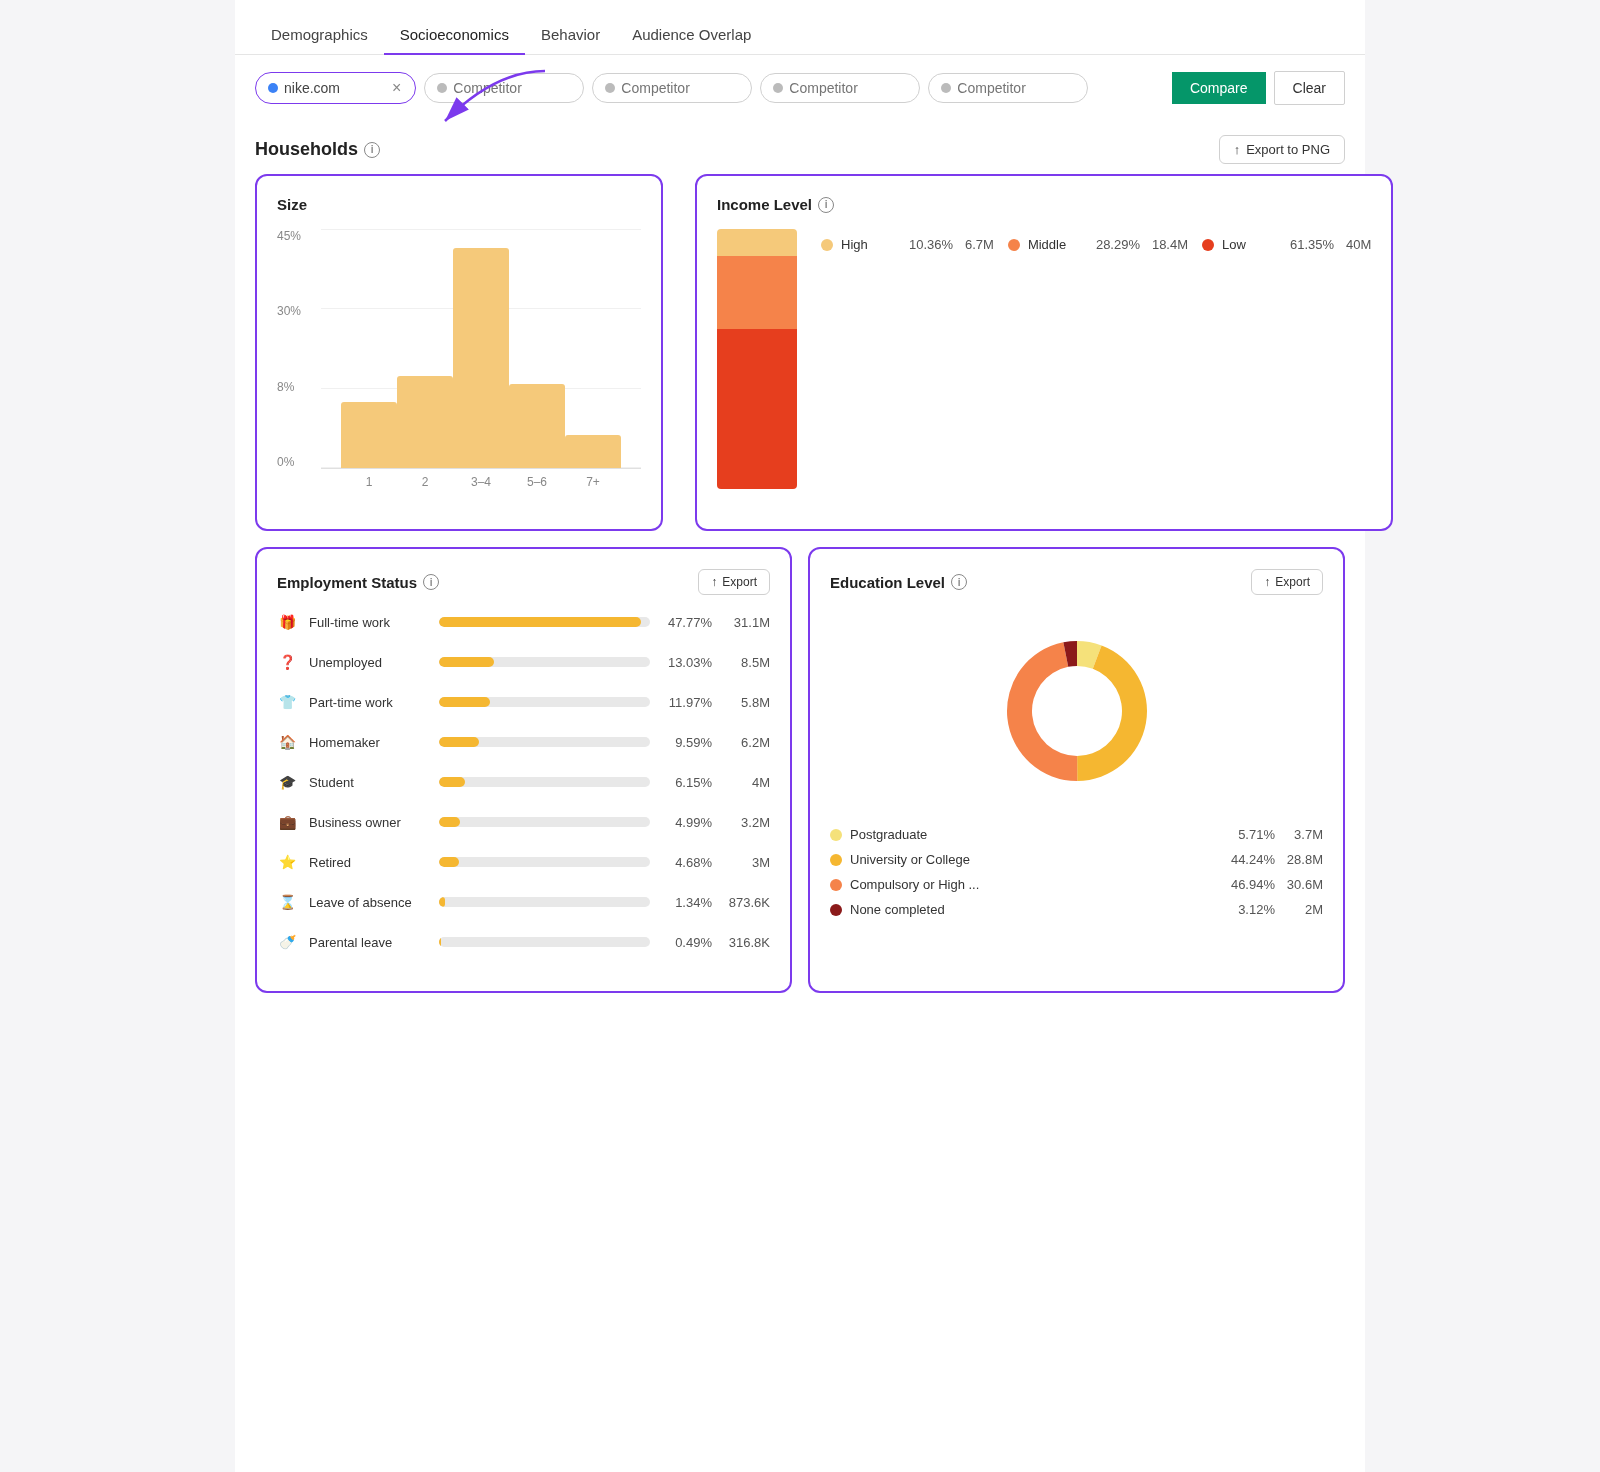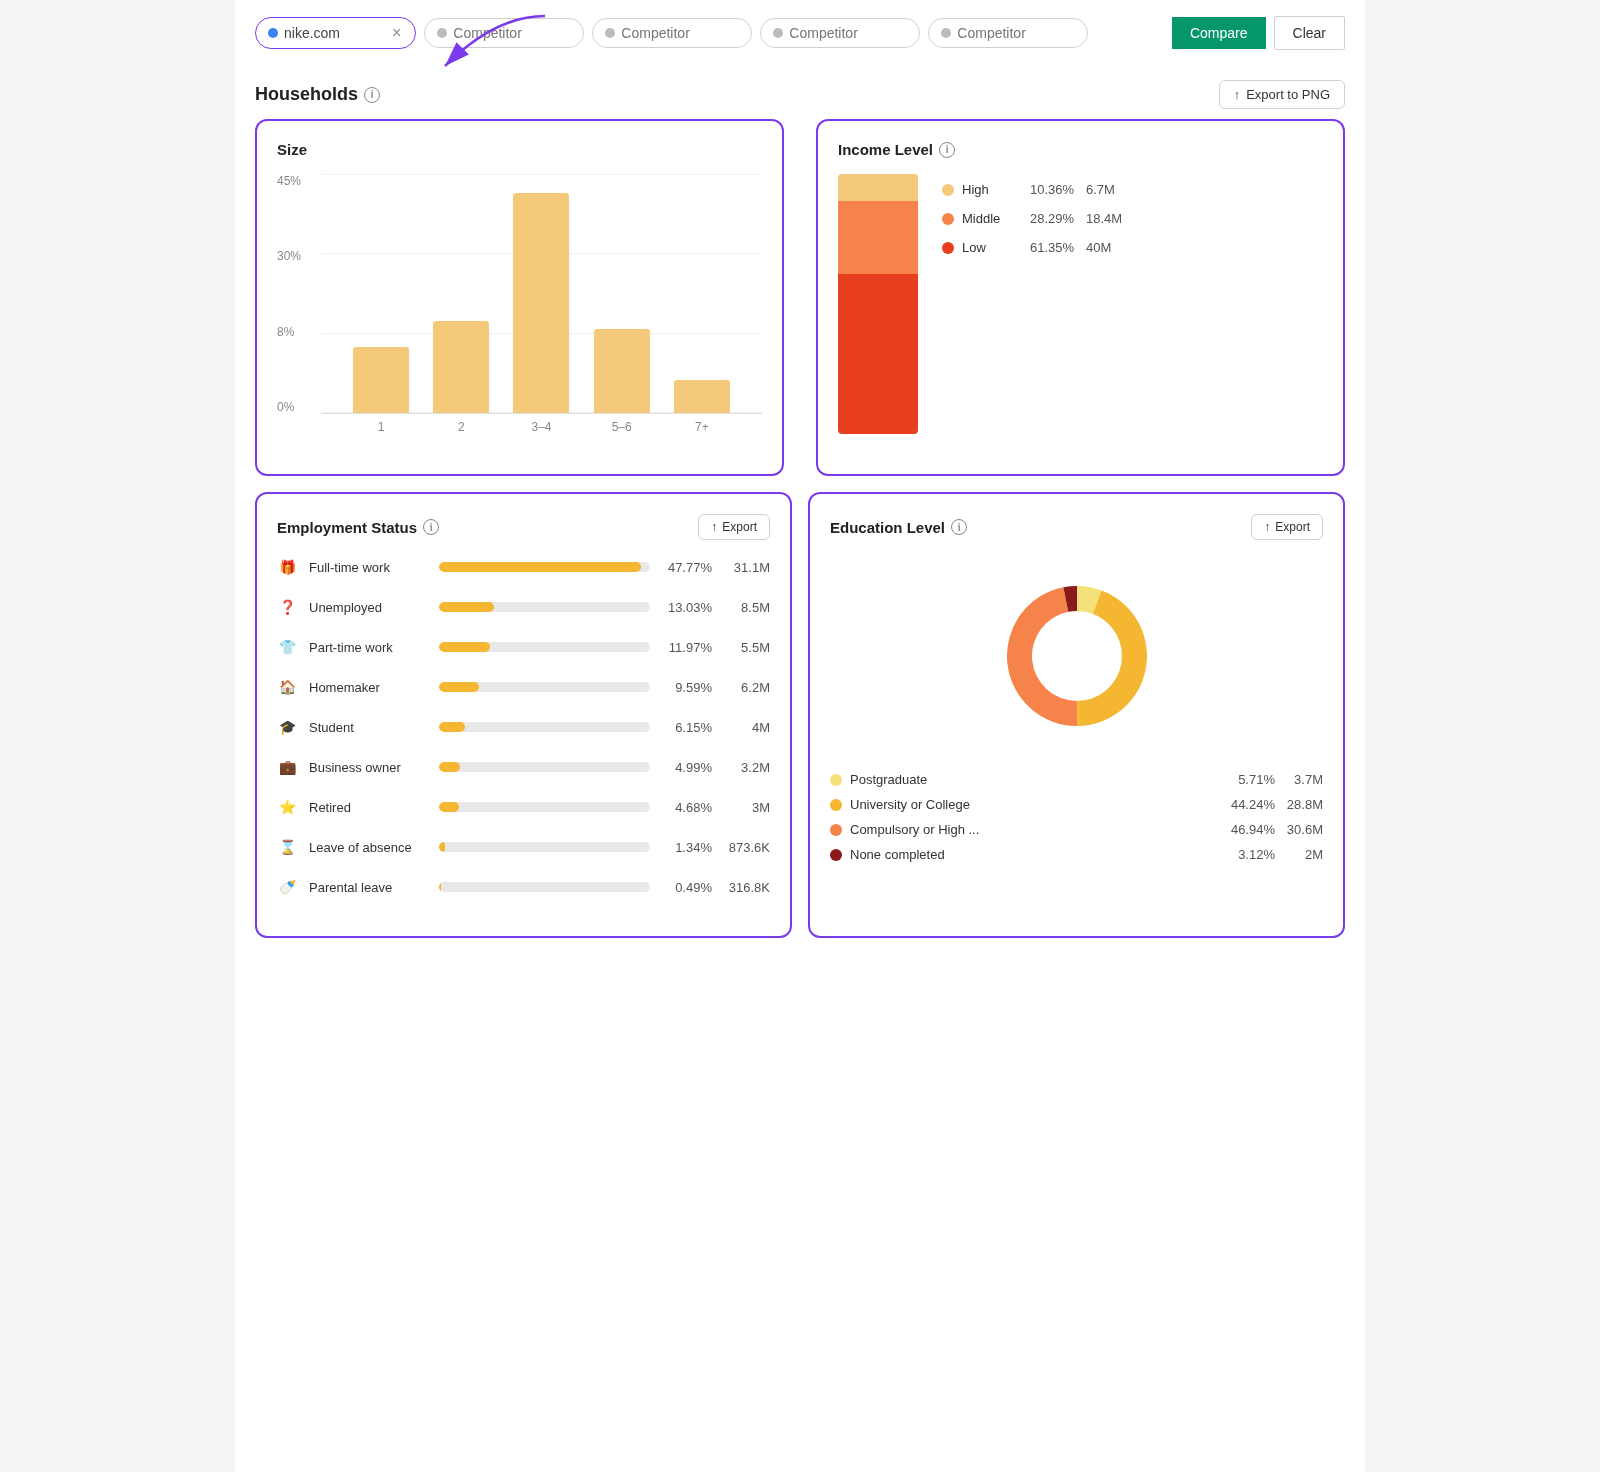--- a/index.html
+++ b/index.html
@@ -47,21 +47,21 @@
     .bars-row { position: absolute; bottom: 0; left: 0; right: 0; display: flex; align-items: flex-end; justify-content: space-around; height: 100%; padding: 0 20px; }
     .bar-group { display: flex; flex-direction: column; align-items: center; gap: 6px; }
     .bar { background: #f5c97a; border-radius: 3px 3px 0 0; width: 56px; }
     .x-labels { margin-left: 44px; display: flex; justify-content: space-around; padding: 6px 20px 0; }
     .x-label { font-size: 12px; color: #888; text-align: center; width: 56px; }
     
     
     .income-chart { display: flex; gap: 24px; align-items: flex-start; }
     .stacked-bar-container { width: 80px; height: 260px; display: flex; flex-direction: column; border-radius: 4px; overflow: hidden; }
     .stacked-segment { width: 100%; }
-    .income-legend { display: flex; flex-direction: column; gap: 14px; margin-top: 8px; }
+    .income-legend { display: flex; flex-direction: row; gap: 14px; margin-top: 8px; }
     .legend-item { display: flex; align-items: center; gap: 8px; font-size: 13px; }
     .legend-dot { width: 12px; height: 12px; border-radius: 50%; flex-shrink: 0; }
     .legend-label { color: #333; min-width: 60px; }
     .legend-pct { color: #555; min-width: 48px; }
     .legend-val { color: #555; }
     
     
     .bottom-cards { display: grid; grid-template-columns: 1fr 1fr; gap: 16px; padding: 0 20px 20px; }
     
     
@@ -85,20 +85,28 @@
     .edu-legend-dot { width: 12px; height: 12px; border-radius: 50%; flex-shrink: 0; }
     .edu-label { flex: 1; color: #333; font-size: 13px; }
     .edu-pct { min-width: 42px; text-align: right; color: #555; }
     .edu-val { min-width: 40px; text-align: right; color: #555; }
   </style>
 </head>
 <body>
 
 <div class="app-container">
 
+  <nav>
+    <div class="nav-tabs" id="nav-tabs">
+        <div class="nav-tab">Demographics</div>
+        <div class="nav-tab active">Socioeconomics</div>
+        <div class="nav-tab">Behavior</div>
+        <div class="nav-tab">Audience Overlap</div>
+      </div>
+  </nav>
 
   <div class="search-bar" id="search-bar-container">
 
     <div class="search-pill active">
         <span class="dot"></span>
         <input value="nike.com" style="">
         <button class="close-btn">×</button>
       </div>
       <div class="search-pill">
         <span class="dot gray"></span>
@@ -257,21 +265,21 @@
             <span class="emp-pct">13.03%</span>
             <span class="emp-count">8.5M</span>
           </div>
           <div class="emp-item">
             <div class="emp-icon">👕</div>
             <span class="emp-label">Part-time work</span>
             <div class="emp-bar-track">
               <div class="emp-bar-fill" style="width: 23.94%;"></div>
             </div>
             <span class="emp-pct">11.97%</span>
-            <span class="emp-count">5.5M</span>
+            <span class="emp-count">5.8M</span>
           </div>
           <div class="emp-item">
             <div class="emp-icon">🏠</div>
             <span class="emp-label">Homemaker</span>
             <div class="emp-bar-track">
               <div class="emp-bar-fill" style="width: 19.18%;"></div>
             </div>
             <span class="emp-pct">9.59%</span>
             <span class="emp-count">6.2M</span>
           </div>

